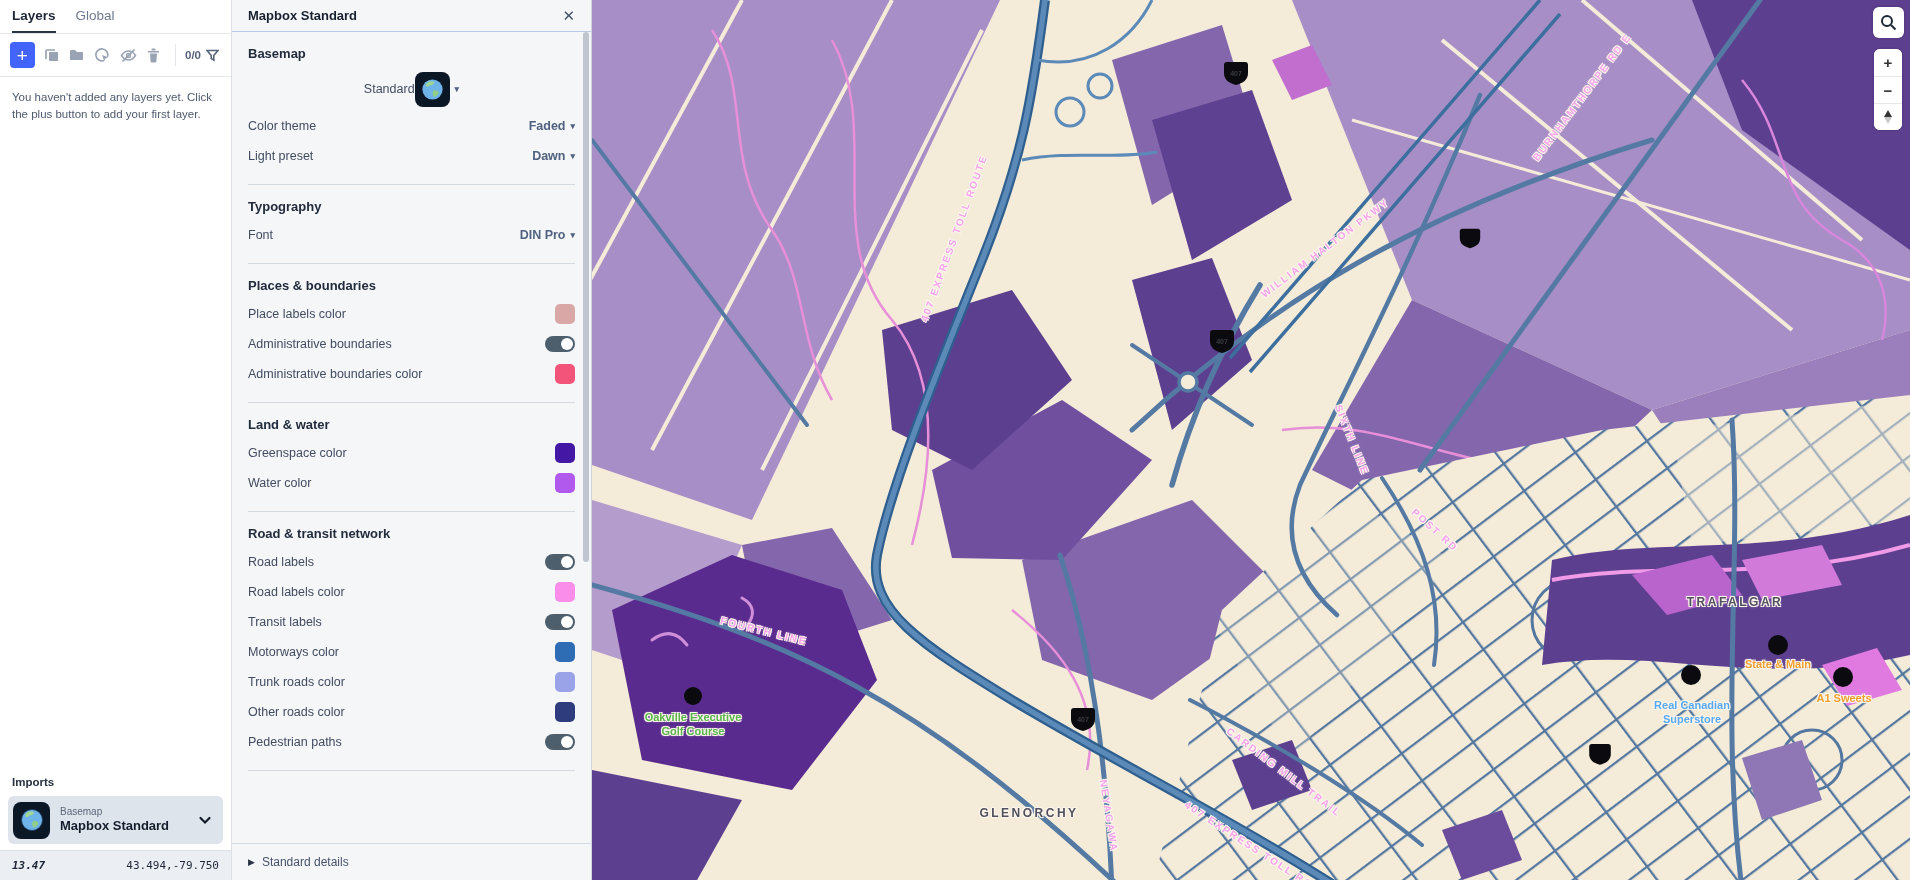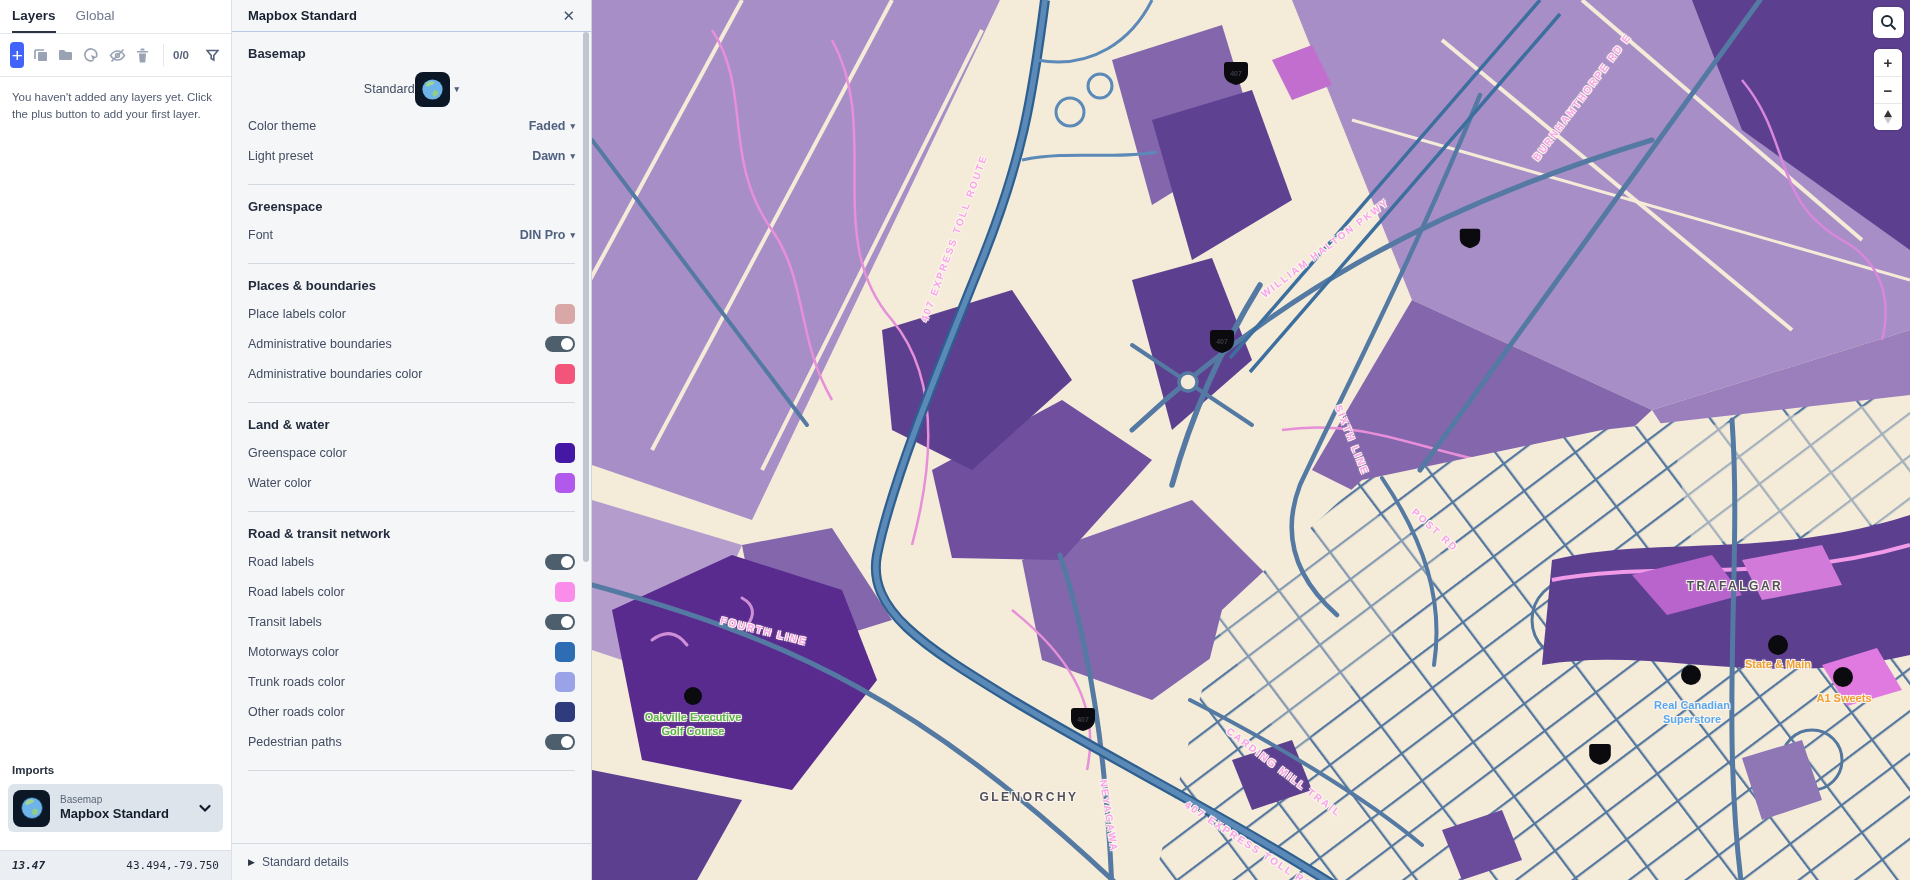--- a/index.html
+++ b/index.html
@@ -8,23 +8,23 @@
 
   
   .sidebar { width:232px; min-width:232px; position:relative; background:#fff; border-right:1px solid #dde1e7; }
   .tabs { display:flex; gap:20px; padding:8px 12px 0 12px; border-bottom:1px solid #e3e7ec; }
   .tab { font-size:13.5px; padding-bottom:8px; color:#6e7a8f; cursor:pointer; }
   .tab.active { color:#1e2736; font-weight:bold; border-bottom:2px solid #2a3443; }
   .ltoolbar { display:flex; align-items:center; gap:9px; padding:8px 10px; border-bottom:1px solid #e3e7ec; }
   .add-btn { width:26px; height:26px; background:#4264fb; border:none; border-radius:4px; color:#fff; font-size:19px; line-height:1; display:flex; align-items:center; justify-content:center; cursor:pointer; }
   .tool-ic { width:17px; height:17px; color:#99a3b4; display:flex; align-items:center; justify-content:center; }
   .tool-sep { width:1px; height:22px; background:#e3e7ec; margin-left:4px; }
-  .count-group { margin-left:auto; display:flex; align-items:center; gap:15px; color:#56637a; font-size:11.5px; font-weight:bold; }
+  .count-group { margin-left:auto; display:flex; align-items:center; gap:3px; color:#56637a; font-size:11.5px; font-weight:bold; }
   .empty-msg { padding:12px 12px; font-size:11.5px; line-height:1.5; color:#4f5a6e; }
-  .imports { position:absolute; left:0; right:0; bottom:40px; padding:8px; }
+  .imports { position:absolute; left:0; right:0; bottom:28px; padding:8px; }
   .imports-h { font-size:11.5px; font-weight:bold; color:#27313f; margin:0 0 8px 4px; }
   .import-item { display:flex; align-items:center; gap:10px; background:#dde4ec; border-radius:6px; padding:5px 10px 5px 5px; height:48px; cursor:pointer; }
   .thumb { width:37px; height:37px; min-width:37px; border-radius:8px; background:#0c1726; display:flex; align-items:center; justify-content:center; }
   .import-meta { display:flex; flex-direction:column; line-height:1.25; }
   .import-type { font-size:10px; color:#5b6activ; color:#5b6678; }
   .import-name { font-size:13px; font-weight:bold; color:#141d2b; }
   .import-chev { margin-left:auto; display:flex; }
   .statusbar { position:absolute; left:0; right:0; bottom:0; height:30px; background:#ebeef2; border-top:1px solid #dde1e7; display:flex; align-items:center; justify-content:space-between; padding:0 12px; font-family:"DejaVu Sans Mono",monospace; font-size:11px; color:#1e2736; }
   .statusbar .zoomv { font-weight:bold;font-style:italic; }
 
@@ -49,21 +49,21 @@
   .tri { font-size:9px; color:#2a3443; }
   .pscroll { position:absolute; right:2px; top:32px; width:6px; height:530px; border-radius:3px; background:#bfc6cf; }
 
   
   .map { flex:1; position:relative; overflow:hidden; background:#f4ebd9; }
   .map svg.base { position:absolute; left:0; top:0; }
   .map-labels { position:absolute; left:0; top:0; width:100%; height:100%; pointer-events:none; }
   .mlabel { position:absolute; font-weight:bold; white-space:pre; text-align:center;
     text-shadow:-1px -1px 0 #fdf6ec, 1px -1px 0 #fdf6ec, -1px 1px 0 #fdf6ec, 1px 1px 0 #fdf6ec, 0 0 3px #fdf6ec; }
   .mlabel.road { font-size:10px; letter-spacing:2px; }
-  .mlabel.place { font-size:12px; letter-spacing:2.5px; }
+  .mlabel.place { font-size:12px; letter-spacing:2.5px;margin-top:16px; }
   .mlabel.poi { font-size:11px; line-height:1.3; }
   .map-controls { position:absolute; top:7px; right:6px; display:flex; flex-direction:column; align-items:flex-end; }
   .mbtn { width:31px; height:31px; background:#fff; border:none; border-radius:6px; box-shadow:0 0 0 1.5px rgba(0,0,0,.08); display:flex; align-items:center; justify-content:center; cursor:pointer; }
   .zoom-group { margin-top:11px; margin-right:2px; width:28px; background:#fff; border-radius:6px; box-shadow:0 0 0 1.5px rgba(0,0,0,.08); display:flex; flex-direction:column; overflow:hidden; }
   .zbtn { height:27px; border:none; background:#fff; font-size:15px; font-weight:bold; color:#333; cursor:pointer; display:flex; align-items:center; justify-content:center; }
   .zbtn + .zbtn { border-top:1px solid #e8e8e8; }
 </style>
 </head>
 <body>
 
@@ -175,21 +175,21 @@
       </div>
       <div class="row">
         <span class="rlabel">Light preset</span>
         <span class="rvalue">
             <span>Dawn</span>
             <span class="caret">▾</span>
           </span>
       </div>
       <div class="divider"></div>
 
-      <div class="sec-h">Greenspace</div>
+      <div class="sec-h">Typography</div>
       <div class="row">
         <span class="rlabel">Font</span>
         <span class="rvalue">
             <span>DIN Pro</span>
             <span class="caret">▾</span>
           </span>
       </div>
       <div class="divider"></div>
 
       <div class="sec-h">Places &amp; boundaries</div>

